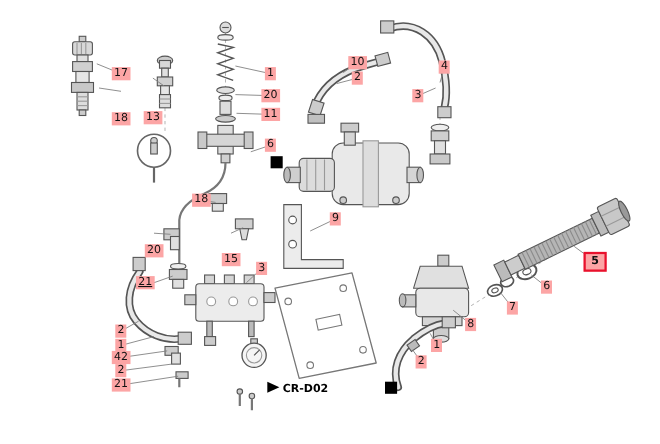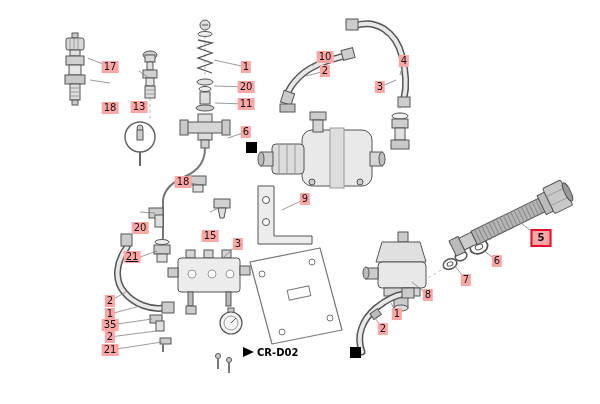--- a/index.html
+++ b/index.html
@@ -300,21 +300,21 @@
       <div class="callout" style="left: 380px; top: 87px;">3</div>
       <div class="callout" style="left: 404px; top: 61px;">4</div>
       <div class="callout" style="left: 305px; top: 199px;">9</div>
       <div class="callout" style="left: 183px; top: 182px;">18</div>
       <div class="callout" style="left: 210px; top: 212px; margin-top: 24px;">15</div>
       <div class="callout" style="left: 140px; top: 228px; text-align: center;">20</div>
       <div class="callout" style="left: 132px; top: 257px; text-decoration: underline;">21</div>
       <div class="callout" style="left: 238px; top: 244px;">3</div>
       <div class="callout" style="left: 110px; top: 301px;">2</div>
       <div class="callout" style="left: 110px; top: 314px;">1</div>
-      <div class="callout" style="left: 110px; top: 325px;">35</div>
+      <div class="callout" style="left: 110px; top: 325px;">42</div>
       <div class="callout" style="left: 110px; top: 337px;">2</div>
       <div class="callout" style="left: 110px; top: 350px;">21</div>
       <div class="callout highlight" style="left: 541px; top: 238px; border-color: rgb(232, 17, 45);">5</div>
       <div class="callout" style="left: 497px; top: 261px;">6</div>
       <div class="callout" style="left: 466px; top: 280px;">7</div>
       <div class="callout" style="left: 428px; top: 295px;">8</div>
       <div class="callout" style="left: 397px; top: 314px;">1</div>
       <div class="callout" style="left: 383px; top: 329px;">2</div>
     </div>
 

